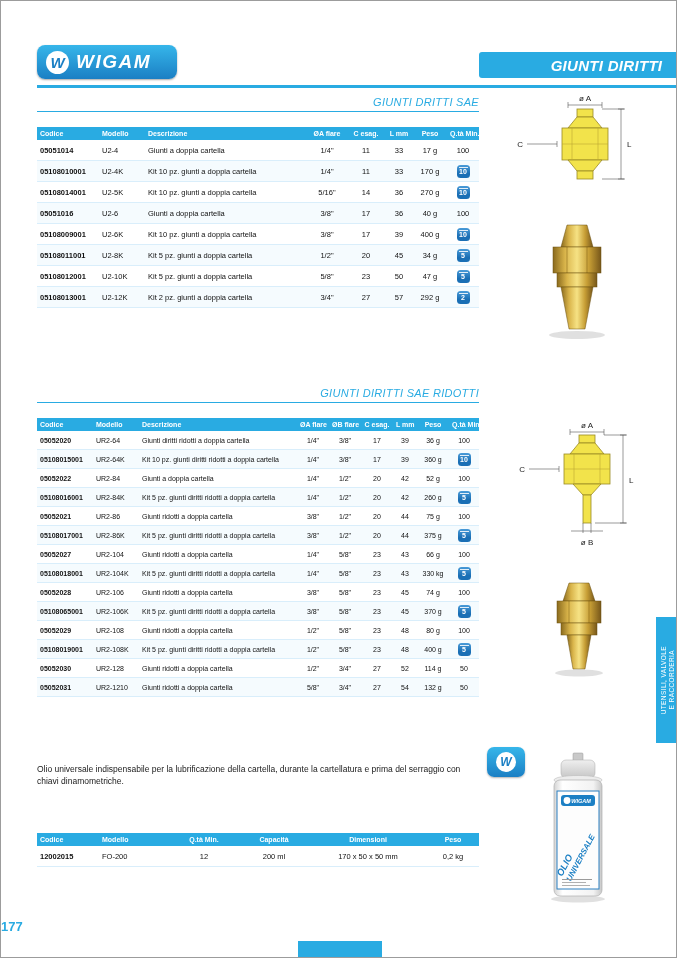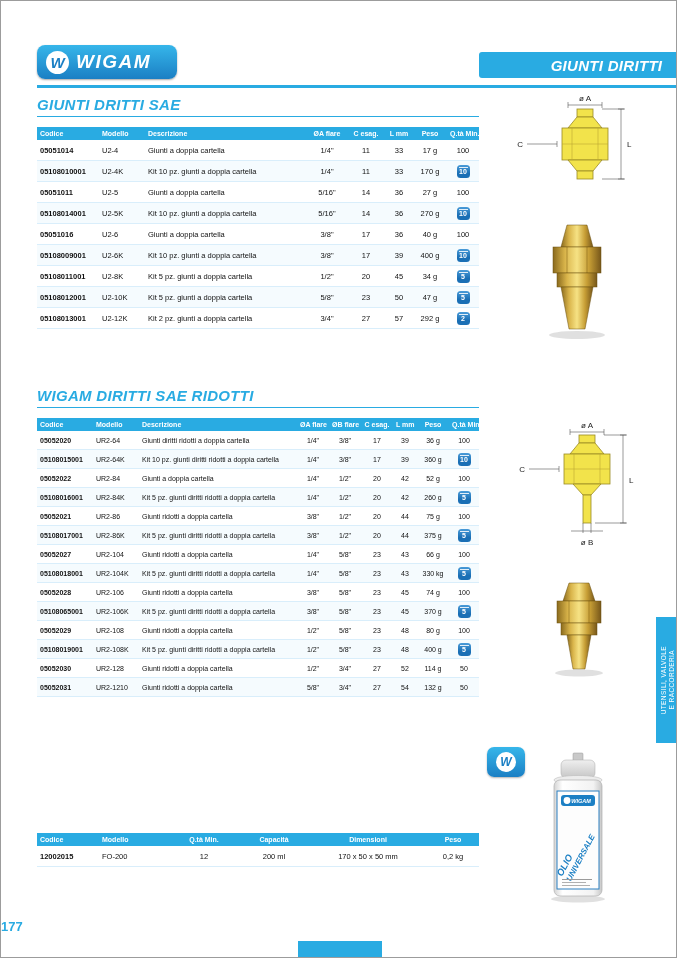--- a/index.html
+++ b/index.html
@@ -12,23 +12,23 @@
         padding:0 9px;gap:7px;box-sizing:border-box;box-shadow:0 1px 2px rgba(0,0,0,.35);}
   .logo-circle{width:23px;height:23px;border-radius:50%;background:#fff;color:#1b7fc4;
         font-weight:bold;font-style:italic;font-size:15px;display:flex;align-items:center;justify-content:center;}
   .logo-text{color:#fff;font-weight:bold;font-style:italic;font-size:19px;letter-spacing:1.5px;}
   .header-bar{position:absolute;left:478px;top:51px;width:199px;height:26px;background:#29abe2;
         color:#fff;display:flex;align-items:center;justify-content:center;font-weight:bold;
         font-style:italic;font-size:15px;border-radius:3px 0 0 3px;letter-spacing:.3px;padding-left:28px;}
   .top-rule{position:absolute;left:36px;top:84px;right:0;height:3px;background:#29abe2;}
 
   
-  .sec-title{position:absolute;left:36px;width:442px;margin:0;color:#29abe2;font-size:15px;
-        font-weight:bold;font-style:italic;letter-spacing:.3px;padding-bottom:3px;
-        border-bottom:1.5px solid #29abe2;}
+  .sec-title{position:absolute;left:36px;width:442px;margin:0;color:#29abe2;font-size:11px;
+        font-weight:normal;font-style:italic;letter-spacing:.3px;padding-bottom:3px;
+        border-bottom:1.5px solid #29abe2;text-align:right;}
 
   
   .ptable{position:absolute;left:36px;width:442px;border-collapse:collapse;table-layout:fixed;background:#fff;}
   .ptable th{background:#29abe2;color:#fff;font-size:7px;font-weight:bold;height:13px;padding:0 3px;
         white-space:nowrap;overflow:hidden;}
   .ptable td{font-size:7.5px;color:#111;height:20px;padding:0 3px;border-bottom:1px solid #d9eefb;
         white-space:nowrap;overflow:hidden;}
   .ptable.rid td{height:18px;font-size:7px;}
   .ptable tbody tr:nth-child(even){background:#f5fbfe;}
   .al{text-align:left;} .ac{text-align:center;}
@@ -108,30 +108,20 @@
         </tr>
         <tr>
           <td class="al code">05108010001</td>
           <td class="al">U2-4K</td>
           <td class="al">Kit 10 pz. giunti a doppia cartella</td>
           <td class="ac">1/4"</td>
           <td class="ac">11</td>
           <td class="ac">33</td>
           <td class="ac">170 g</td>
           <td class="ac"><span class="badge">10</span></td>
-        </tr>
-        <tr>
-          <td class="al code">05051011</td>
-          <td class="al">U2-5</td>
-          <td class="al">Giunti a doppia cartella</td>
-          <td class="ac">5/16"</td>
-          <td class="ac">14</td>
-          <td class="ac">36</td>
-          <td class="ac">27 g</td>
-          <td class="ac">100</td>
         </tr>
         <tr>
           <td class="al code">05108014001</td>
           <td class="al">U2-5K</td>
           <td class="al">Kit 10 pz. giunti a doppia cartella</td>
           <td class="ac">5/16"</td>
           <td class="ac">14</td>
           <td class="ac">36</td>
           <td class="ac">270 g</td>
           <td class="ac"><span class="badge">10</span></td>
@@ -231,21 +221,21 @@
     </defs>
     <ellipse cx="42" cy="118" rx="28" ry="4" fill="rgba(0,0,0,0.12)"></ellipse>
     <polygon points="32,8 52,8 58,30 26,30" fill="url(#brassA)" stroke="#6b5012" stroke-width="0.5"></polygon>
     <rect x="18" y="30" width="48" height="26" fill="url(#brassA)" stroke="#6b5012" stroke-width="0.5"></rect>
     <line x1="32" y1="30" x2="32" y2="56" stroke="rgba(110,80,10,0.45)" stroke-width="1"></line>
     <line x1="52" y1="30" x2="52" y2="56" stroke="rgba(110,80,10,0.45)" stroke-width="1"></line>
     <rect x="22" y="56" width="40" height="14" fill="url(#brassA)" stroke="#6b5012" stroke-width="0.5"></rect>
     <polygon points="26,70 58,70 50,112 34,112" fill="url(#brassA)" stroke="#6b5012" stroke-width="0.5"></polygon>
   </svg>
 
-  <h2 class="sec-title" style="top:386px">WIGAM DIRITTI SAE RIDOTTI</h2>
+  <h2 class="sec-title" style="top:386px">GIUNTI DIRITTI SAE RIDOTTI</h2>
   <table class="ptable rid" id="table-rid" style="top:417px">
     <colgroup>
       <col style="width:56px">
         <col style="width:46px">
         <col style="width:158px">
         <col style="width:32px">
       <col style="width:32px">
         <col style="width:32px">
         <col style="width:24px">
         <col style="width:32px">
@@ -459,20 +449,21 @@
   <svg class="fig" style="left:540px;top:576px" width="76" height="100" viewBox="0 0 76 100">
     <ellipse cx="38" cy="96" rx="24" ry="3.5" fill="rgba(0,0,0,0.12)"></ellipse>
     <polygon points="28,6 48,6 54,24 22,24" fill="url(#brassA)" stroke="#6b5012" stroke-width="0.5"></polygon>
     <rect x="16" y="24" width="44" height="22" fill="url(#brassA)" stroke="#6b5012" stroke-width="0.5"></rect>
     <line x1="28" y1="24" x2="28" y2="46" stroke="rgba(110,80,10,0.45)" stroke-width="1"></line>
     <line x1="48" y1="24" x2="48" y2="46" stroke="rgba(110,80,10,0.45)" stroke-width="1"></line>
     <rect x="20" y="46" width="36" height="12" fill="url(#brassA)" stroke="#6b5012" stroke-width="0.5"></rect>
     <polygon points="26,58 50,58 44,92 32,92" fill="url(#brassA)" stroke="#6b5012" stroke-width="0.5"></polygon>
   </svg>
 
+  <p class="desc">Olio universale indispensabile per la lubrificazione della cartella, durante la cartellatura e prima del serraggio con chiavi dinamometriche.</p>
   <table class="ptable" id="table-olio" style="top:832px">
     <colgroup>
       <col style="width:62px">
         <col style="width:70px">
         <col style="width:70px">
         <col style="width:70px">
       <col style="width:118px">
         <col style="width:52px">
     </colgroup>
   <thead>

